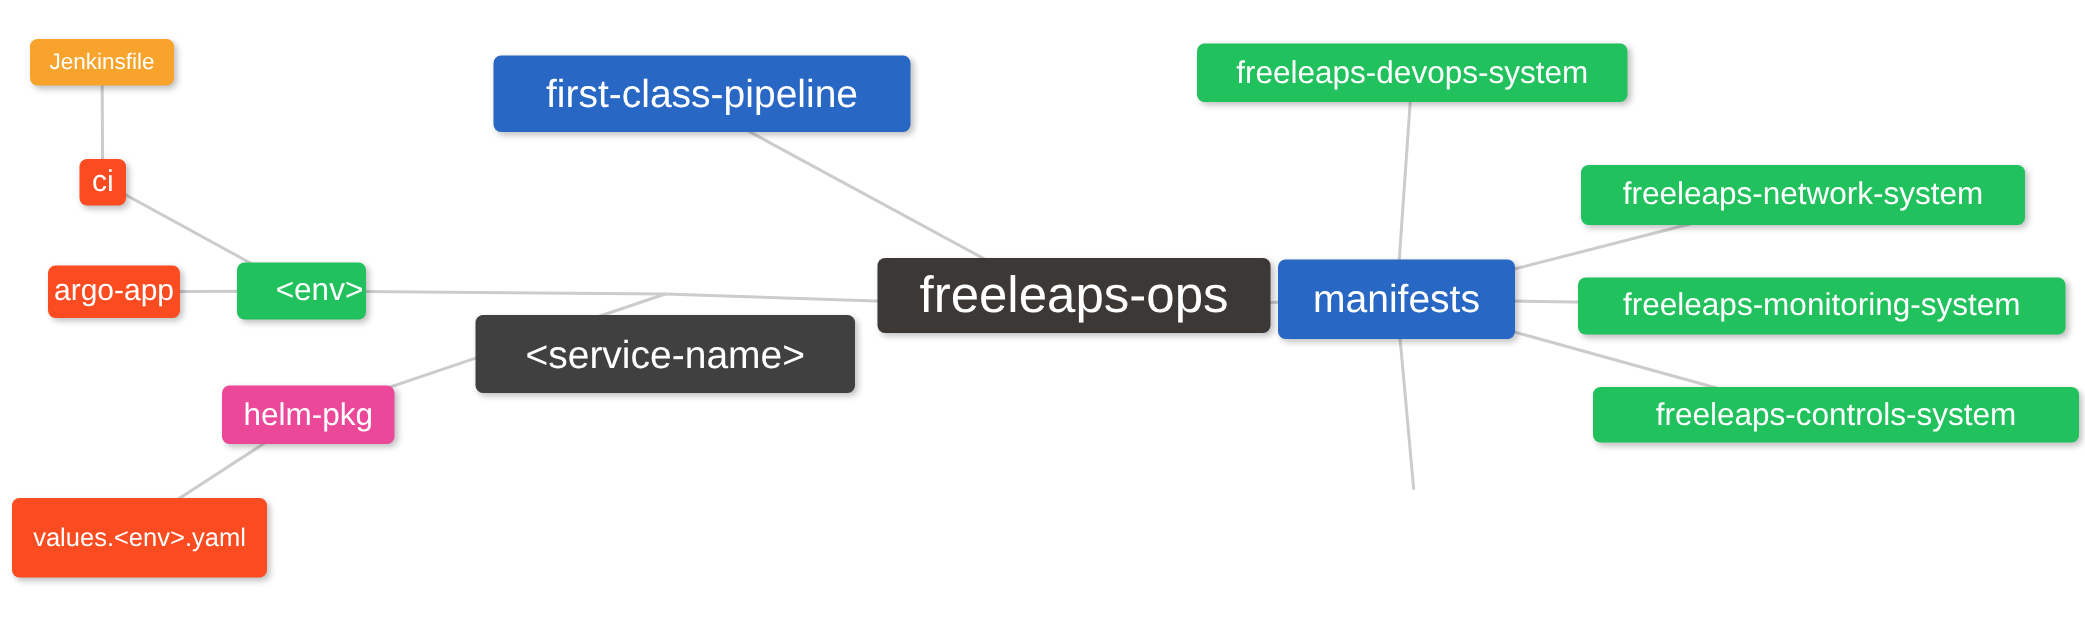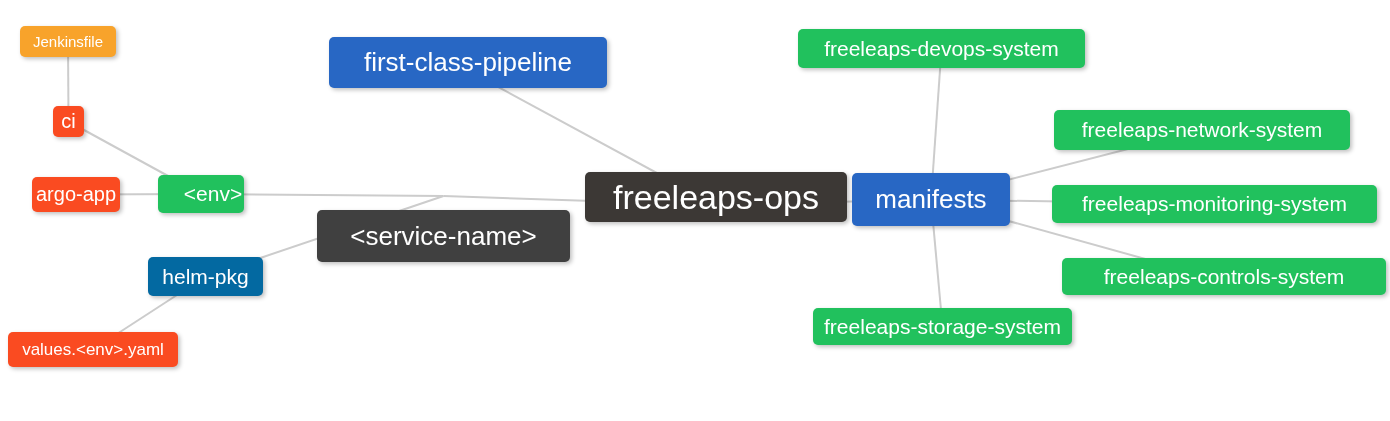--- a/index.html
+++ b/index.html
@@ -56,24 +56,23 @@
       <line x1="931" y1="199.5" x2="1202" y2="130" stroke="#cccccc" stroke-width="2"></line>
       <line x1="931" y1="199.5" x2="1214.5" y2="204" stroke="#cccccc" stroke-width="2"></line>
       <line x1="931" y1="199.5" x2="1208.5" y2="276.5" stroke="#cccccc" stroke-width="2"></line>
       <line x1="931" y1="199.5" x2="942.5" y2="326.5" stroke="#cccccc" stroke-width="2"></line>
     </svg>
 
 <div class="node" style="left: 20px; top: 26px; width: 96px; height: 31px; background: rgb(248, 163, 43); font-size: 15px; color: rgb(255, 255, 255); text-align: center;">Jenkinsfile</div>
     <div class="node" style="left: 53px; top: 106px; width: 31px; height: 31px; background: rgb(250, 75, 33); font-size: 20px; color: rgb(255, 255, 255);">ci</div>
     <div class="node" style="left: 32px; top: 177px; width: 88px; height: 35px; background: rgb(250, 75, 33); font-size: 20px; color: rgb(255, 255, 255);">argo-app</div>
     <div class="node" style="left: 158px; top: 175px; width: 86px; height: 38px; background: rgb(33, 193, 93); font-size: 21px; color: rgb(255, 255, 255); padding-left: 24px;">&lt;env&gt;</div>
-    <div class="node" style="left: 148px; top: 257px; width: 115px; height: 39px; background: #0369a1; font-size: 21px; color: rgb(255, 255, 255);">helm-pkg</div>
-    <div class="node" style="left: 8px; top: 332px; width: 170px; height: 35px; background: rgb(250, 75, 33); font-size: 17px; color: rgb(255, 255, 255);">values.&lt;env&gt;.yaml</div>
+    <div class="node" style="left: 148px; top: 257px; width: 115px; height: 39px; background: #ec4899; font-size: 21px; color: rgb(255, 255, 255);">helm-pkg</div>
+    <div class="node" style="left: 8px; top: 332px; width: 170px; height: 53px; background: rgb(250, 75, 33); font-size: 17px; color: rgb(255, 255, 255);">values.&lt;env&gt;.yaml</div>
     <div class="node" style="left: 314px; top: 37px; width: 278px; height: 51px; background: rgb(40, 103, 196); font-size: 26px; color: rgb(255, 255, 255); margin-left: 15px;">first-class-pipeline</div>
     <div class="node" style="left: 317px; top: 170px; width: 253px; height: 52px; background: #404040; font-size: 26px; color: rgb(255, 255, 255); margin-top: 40px;">&lt;service-name&gt;</div>
     <div class="node" style="left: 585px; top: 172px; width: 262px; height: 50px; background: rgb(60, 56, 53); font-size: 34px; color: rgb(255, 255, 255);">freeleaps-ops</div>
     <div class="node" style="left: 852px; top: 173px; width: 158px; height: 53px; background: rgb(40, 103, 196); font-size: 26px; color: rgb(255, 255, 255); text-align: right;">manifests</div>
     <div class="node" style="left: 798px; top: 29px; width: 287px; height: 39px; background: rgb(33, 193, 93); font-size: 21px; color: rgb(255, 255, 255); text-align: center;">freeleaps-devops-system</div>
     <div class="node" style="left: 1052px; top: 185px; width: 325px; height: 38px; background: rgb(33, 193, 93); font-size: 21px; color: rgb(255, 255, 255);">freeleaps-monitoring-system</div>
     <div class="node" style="left: 1054px; top: 110px; width: 296px; height: 40px; background: rgb(33, 193, 93); font-size: 21px; color: rgb(255, 255, 255);">freeleaps-network-system</div>
     <div class="node" style="left: 1062px; top: 258px; width: 324px; height: 37px; background: rgb(33, 193, 93); font-size: 21px; color: rgb(255, 255, 255);">freeleaps-controls-system</div>
-    <div class="node" style="left: 813px; top: 308px; width: 259px; height: 37px; background: rgb(33, 193, 93); font-size: 21px; color: rgb(255, 255, 255);">freeleaps-storage-system</div>
   </div>
 
 </body></html>

